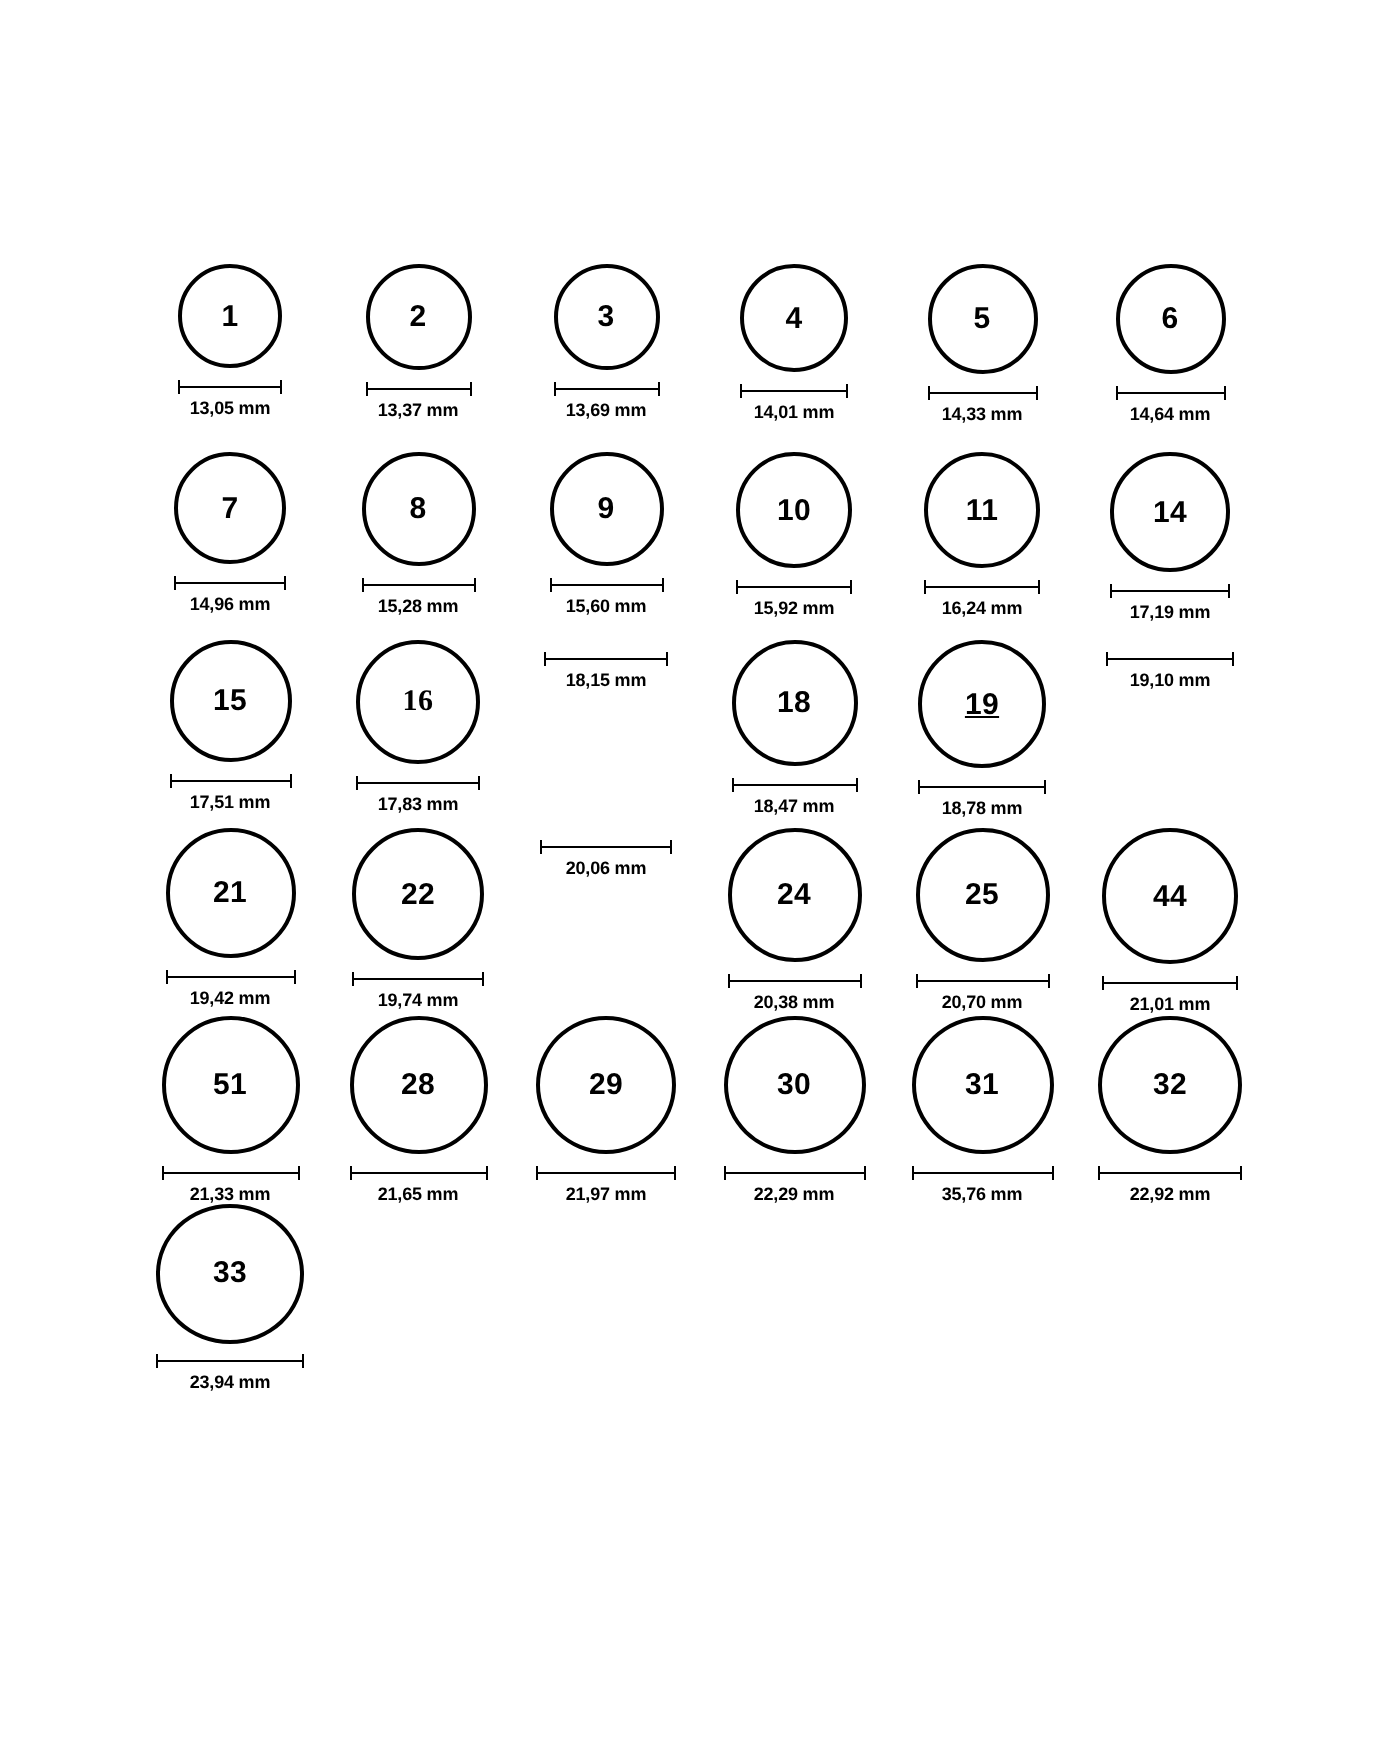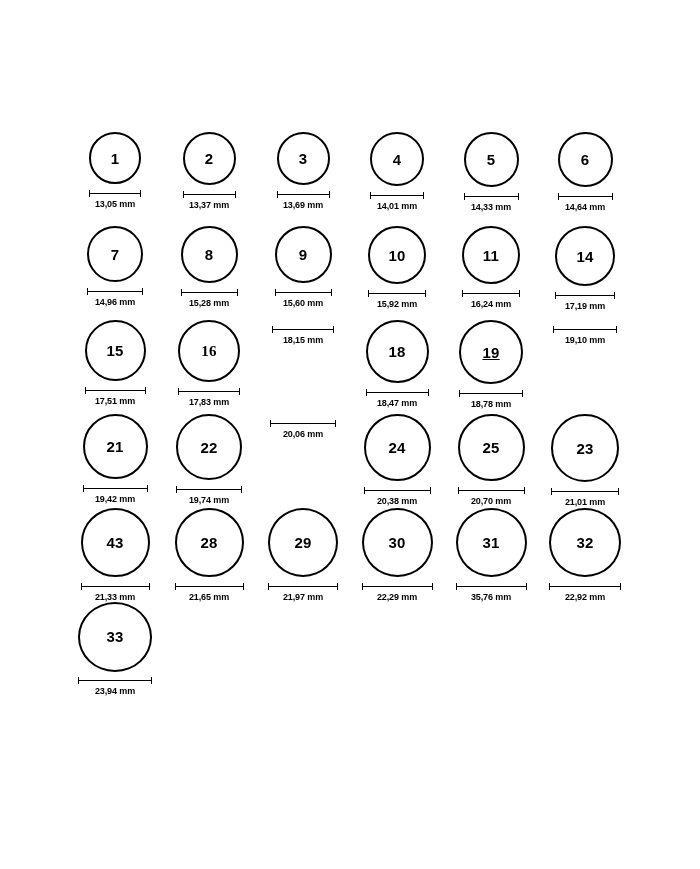--- a/index.html
+++ b/index.html
@@ -283,30 +283,30 @@
         <div class="ring" style="width: 67px; height: 67px;">
           <span class="ring-num">25</span>
         </div>
         <div class="measure">
           <div class="bar" style="width: 67px;"></div>
         </div>
         <div class="mm">20,70 mm</div>
       </div>
       <div class="cell">
         <div class="ring" style="width: 68px; height: 68px;">
-          <span class="ring-num">23</span>
+          <span class="ring-num">44</span>
         </div>
         <div class="measure">
           <div class="bar" style="width: 68px;"></div>
         </div>
         <div class="mm">21,01 mm</div>
       </div>
       <div class="cell">
         <div class="ring" style="width: 69px; height: 69px;">
-          <span class="ring-num">43</span>
+          <span class="ring-num">51</span>
         </div>
         <div class="measure">
           <div class="bar" style="width: 69px;"></div>
         </div>
         <div class="mm">21,33 mm</div>
       </div>
       <div class="cell">
         <div class="ring" style="width: 69px; height: 69px;">
           <span class="ring-num">28</span>
         </div>

